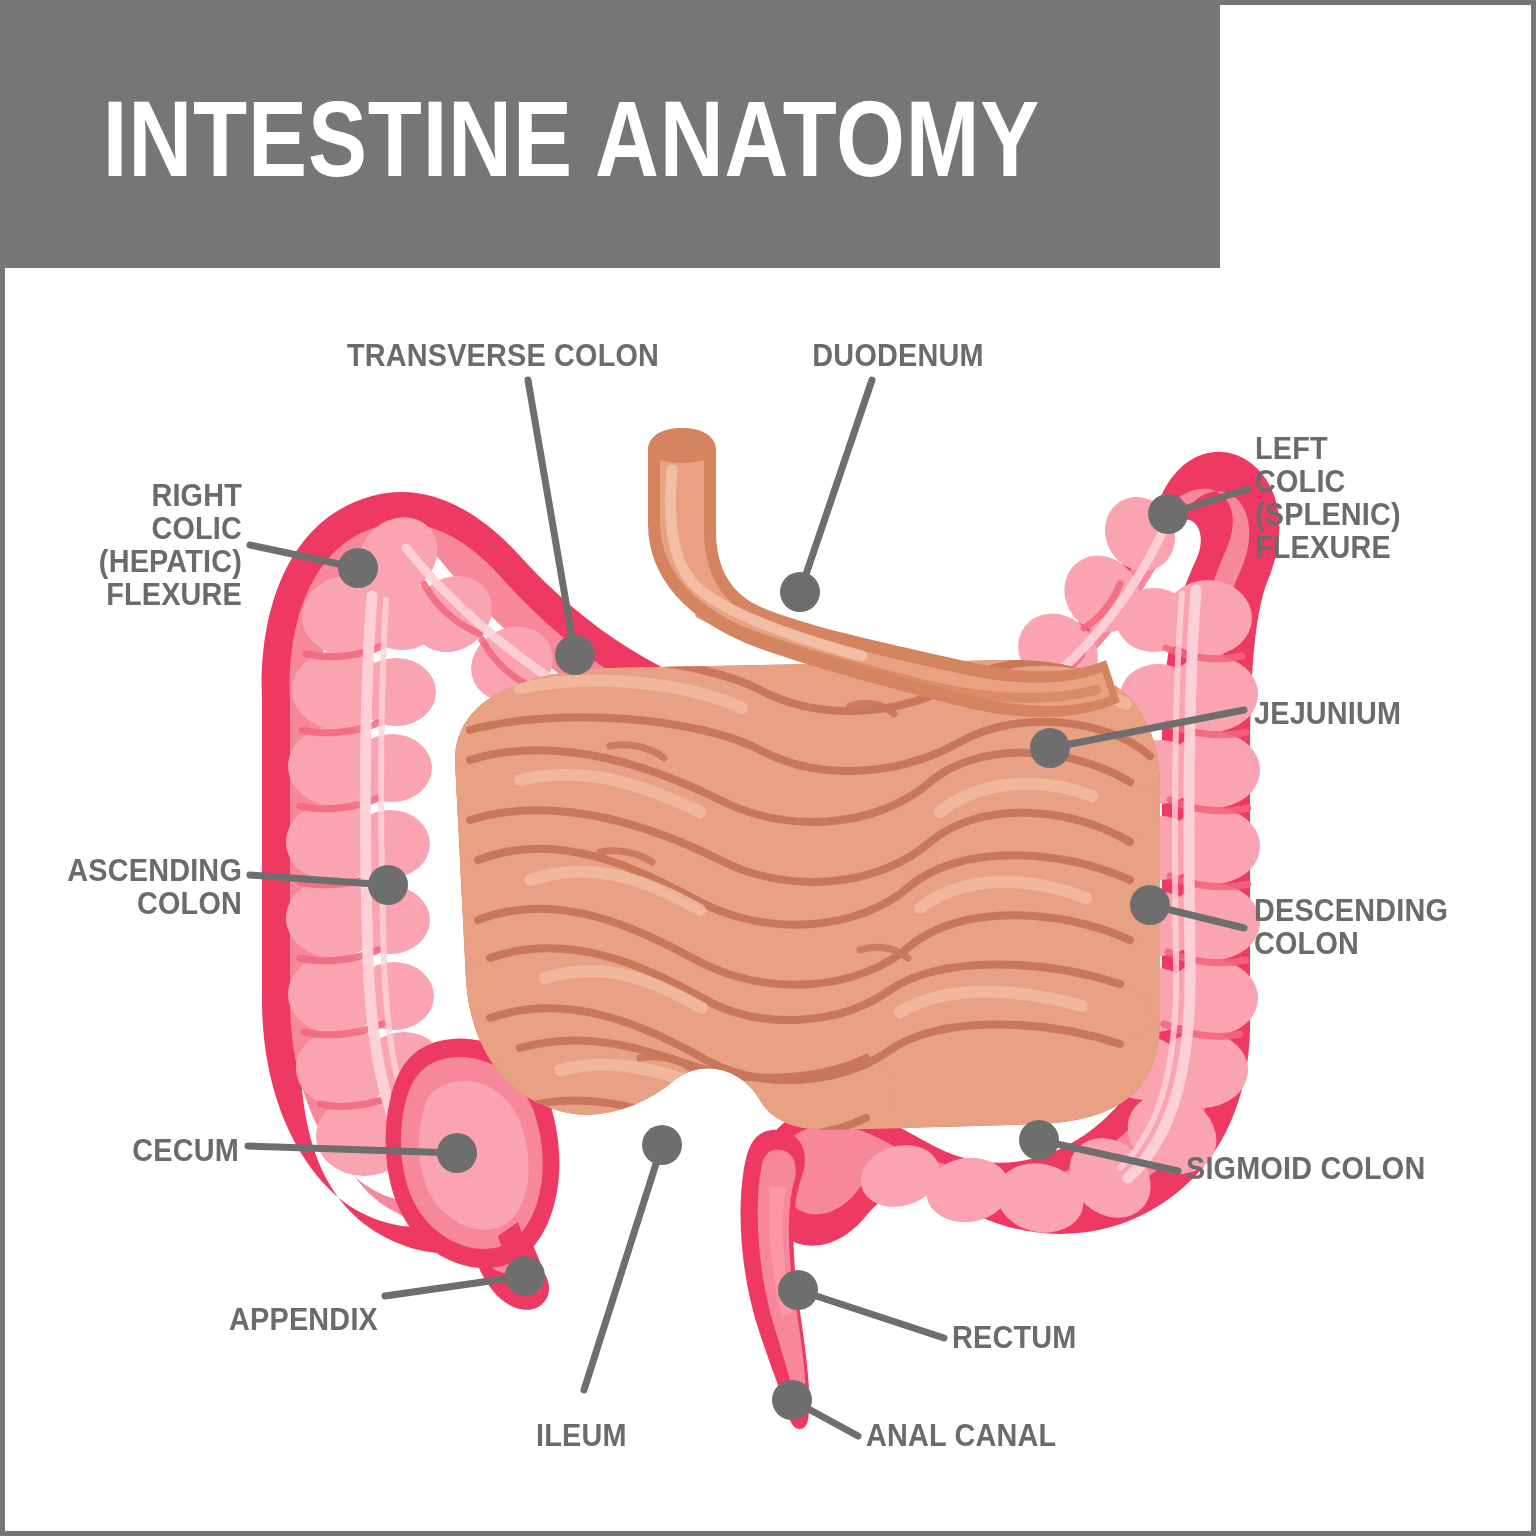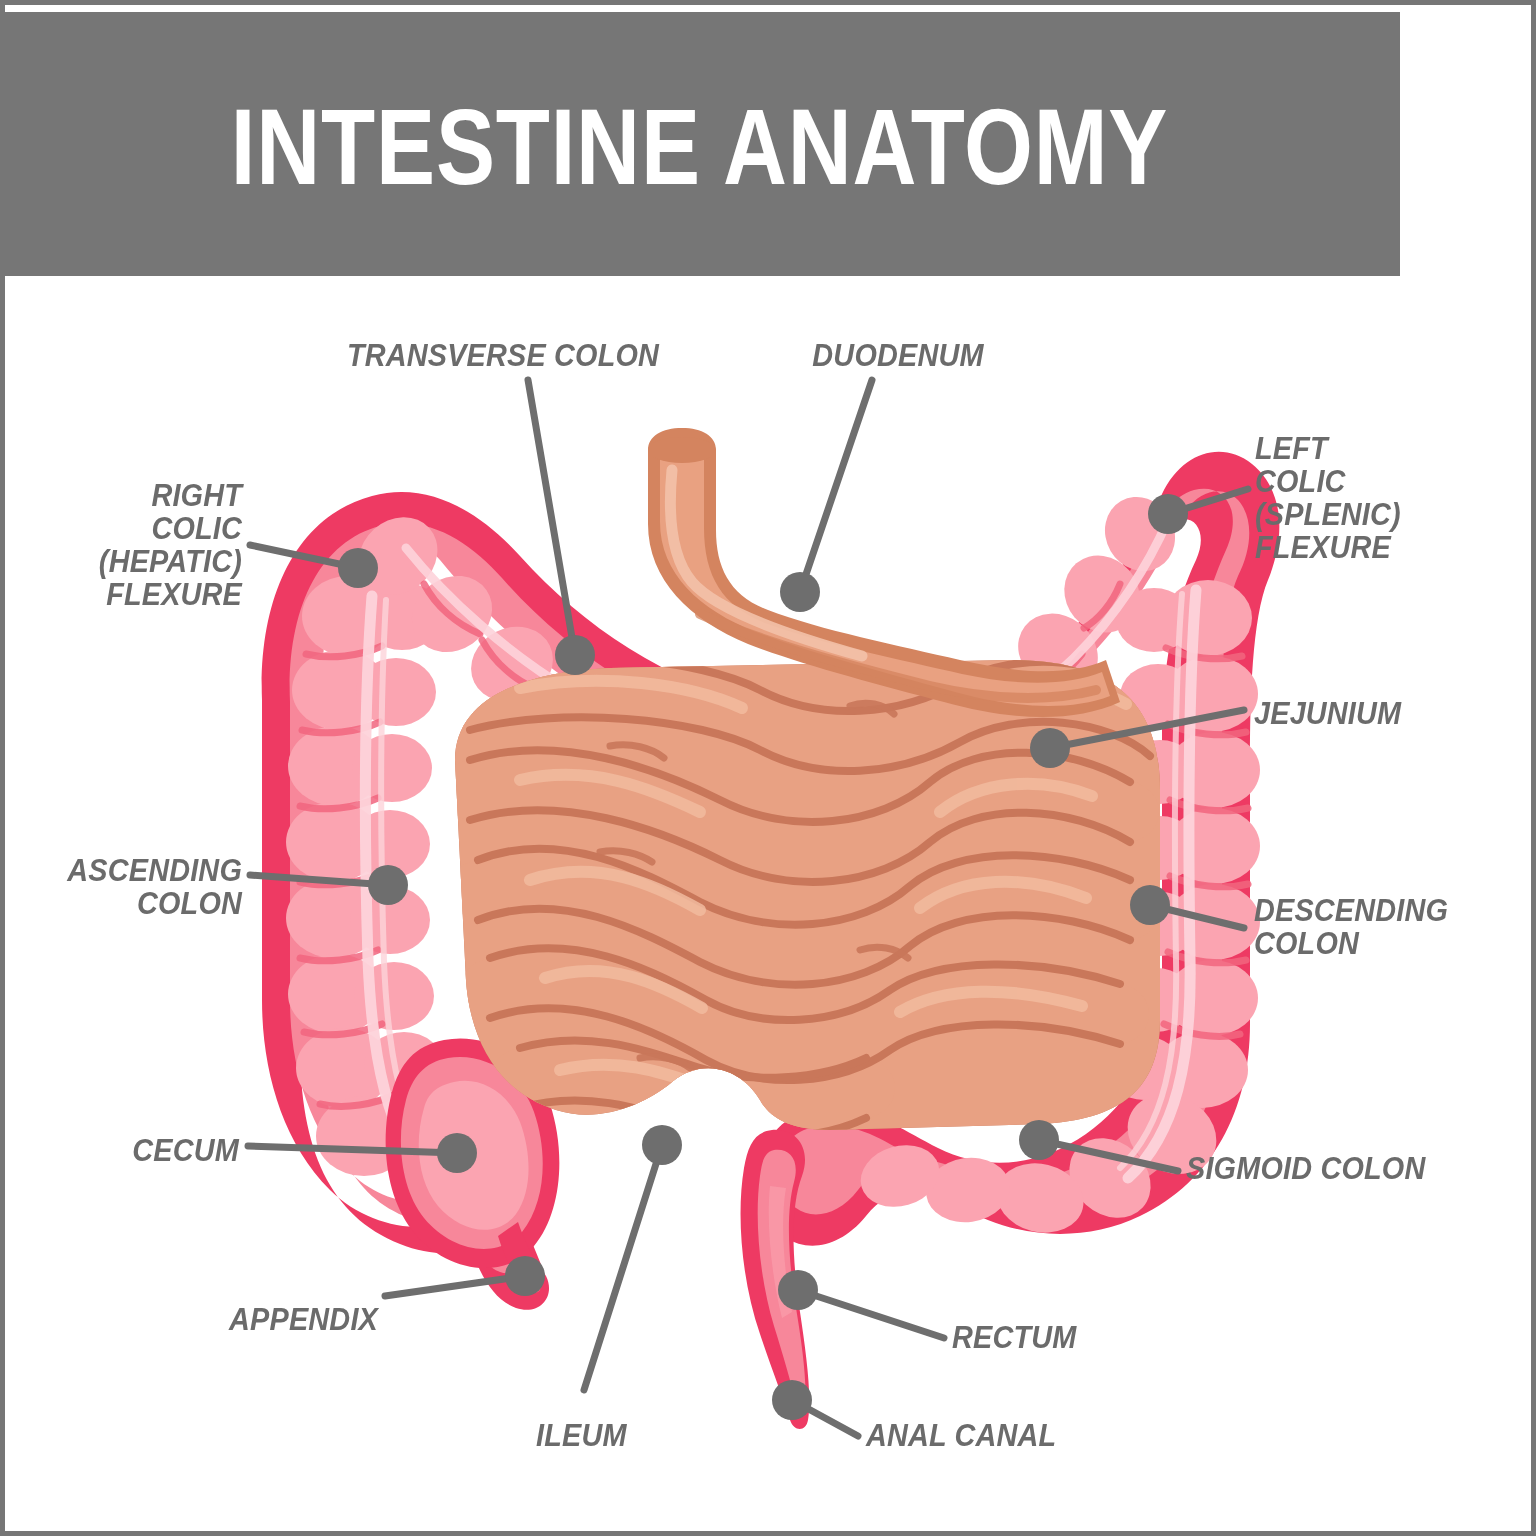--- a/index.html
+++ b/index.html
@@ -16,39 +16,39 @@
     background:#ffffff;
   }
   
   #frame{
     position:absolute;left:0;top:0;width:1536px;height:1536px;
     box-sizing:border-box;
     border:5px solid #767676;
     pointer-events:none;
   }
   #header-band{
-    position:absolute;left:0;top:12px;width:1400px;height:264px;
+    position:absolute;left:0;top:4px;width:1220px;height:264px;
     background:#767676;
-    display:flex;align-items:center;justify-content:center;
+    display:flex;align-items:center;
   }
   #poster-title{
     color:#ffffff;
     font-size:108px;
     font-weight:bold;
     letter-spacing:1px;
     line-height:1;
     transform:scaleX(0.82);
     transform-origin:center center;
     white-space:nowrap;
     margin-top:6px;
     font-family:"Liberation Sans","DejaVu Sans",sans-serif;
   }
   #canvas{
     position:absolute;left:0;top:264px;
-    width:1536px;height:1272px;font-style:italic;
+    width:1536px;height:1272px;
   }
   svg.art{position:absolute;left:0;top:0;width:1536px;height:1536px;}
   
   .label{
     position:absolute;
     color:#6b6b6b;
     font-size:31px;
     font-weight:bold;
     line-height:1.06;
     letter-spacing:0.2px;

